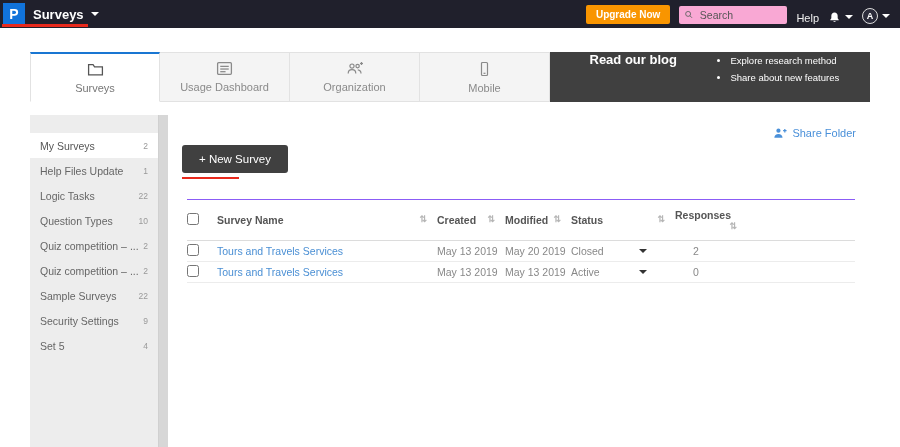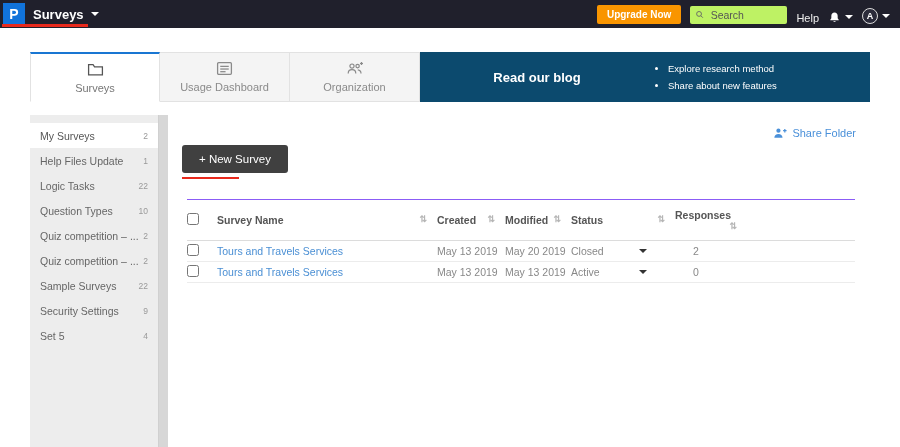--- a/index.html
+++ b/index.html
@@ -16,21 +16,21 @@
     align-items:center; justify-content:center; flex:0 0 auto; }
   .apptitle { color:#fff; font-size:13px; font-weight:bold; }
   .caret { display:inline-block; width:0; height:0;
     border-left:4px solid transparent; border-right:4px solid transparent;
     border-top:4px solid currentColor; }
   .title-caret { margin-left:7px; color:#fff; }
   .topbar-right { margin-left:auto; display:flex; align-items:flex-end; gap:9px; }
   .upgrade { background:#f99500; color:#fff; font-size:10px; font-weight:bold;
     padding:4px 10px; border-radius:2px; border:none; cursor:pointer;
     font-family:inherit; }
-  .searchbox { background:#bef264; border-radius:2px; width:97px; height:18px;
+  .searchbox { background:#f9a8d4; border-radius:2px; width:108px; height:18px;
     display:flex; align-items:center; padding:0 5px; gap:4px; }
   .searchbox input { border:none; outline:none; font-size:10.5px; width:100%;
     color:#333; font-family:inherit; background:transparent; }
   .searchbox input::placeholder { color:#555; }
   .help { color:#f0f0f0; font-size:11px; cursor:pointer; }
   .bell { color:#fff; display:flex; align-items:center; gap:4px; cursor:pointer; }
   .avatar-wrap { display:flex; align-items:center; gap:4px; color:#fff;
     margin-right:2px; cursor:pointer; }
   .avatar { width:16px; height:16px; border-radius:50%; border:1px solid #dcdcdc;
     color:#fff; font-size:9px; font-weight:bold; display:flex;
@@ -42,29 +42,29 @@
     display:flex; }
   .tab { width:130px; background:#f4f4f4; border:1px solid #e2e2e2;
     border-left:none; display:flex; flex-direction:column; align-items:center;
     justify-content:center; gap:5px; color:#8a8a8a; font-size:11px;
     cursor:pointer; }
   .tab:first-child { border-left:1px solid #e2e2e2; }
   .tab svg { stroke:#8a8a8a; fill:none; stroke-width:1.2; }
   .tab.active { background:#fff; border-top:2px solid #1976d2;
     border-bottom:1px solid #fff; color:#777; }
   .tab.active svg { stroke:#555; }
-  .blog { flex:1; background:#0c4a6e; color:#fff; display:flex;
-    align-items:center; }
+  .blog { flex:1; background:#404040; color:#fff; display:flex;
+    align-items:flex-start; }
   .blog-title { flex:0 0 52%; text-align:center; font-size:13px;
     font-weight:bold; }
   .blog ul { margin:0; padding-left:14px; font-size:9.5px; line-height:1.8; }
   
   .content { position:absolute; top:115px; left:30px; right:30px; bottom:0;
     display:flex; }
-  .sidebar { width:128px; background:#ededed; padding-top:8px; flex:0 0 auto; }
+  .sidebar { width:128px; background:#ededed; padding-top:18px; flex:0 0 auto; }
   .side-item { height:25px; display:flex; align-items:center; padding:0 10px;
     font-size:10.5px; color:#666; cursor:pointer; }
   .side-item .count { margin-left:auto; font-size:8.5px; color:#999; }
   .side-item.active { background:#fff; color:#555; }
   .scrollstrip { width:10px; background:#d7d7d7; border-left:1px solid #d0d0d0;
     flex:0 0 auto; }
   .main { flex:1; background:#fff; position:relative; }
   .share { position:absolute; top:12px; right:14px; display:flex;
     align-items:center; gap:5px; color:#4a90d9; font-size:11px; cursor:pointer; }
   .new-survey { display:inline-block; margin:30px 0 0 14px; background:#404040;
@@ -140,20 +140,27 @@
   <div class="tab">
     <svg width="18" height="15" viewBox="0 0 18 14">
       <circle cx="6" cy="4.6" r="2.1"></circle>
       <path d="M2.2 12c0-2.2 1.6-3.8 3.8-3.8S9.8 9.8 9.8 12"></path>
       <circle cx="11.6" cy="4.6" r="1.7"></circle>
       <path d="M11.8 8.3c1.9.2 3.2 1.7 3.2 3.7"></path>
       <line x1="14" y1="2" x2="17" y2="2"></line>
       <line x1="15.5" y1=".5" x2="15.5" y2="3.5"></line>
     </svg>
     <span>Organization</span>
+  </div>
+  <div class="tab">
+    <svg width="15" height="16" viewBox="0 0 14 16">
+      <rect x="4" y="1.5" width="6" height="13" rx="1"></rect>
+      <line x1="6" y1="12.3" x2="8" y2="12.3"></line>
+    </svg>
+    <span>Mobile</span>
   </div>
   <div class="blog">
     <div class="blog-title">Read our blog</div>
     <ul>
       <li>Explore research method</li>
       <li>Share about new features</li>
     </ul>
   </div>
 </div>
 

